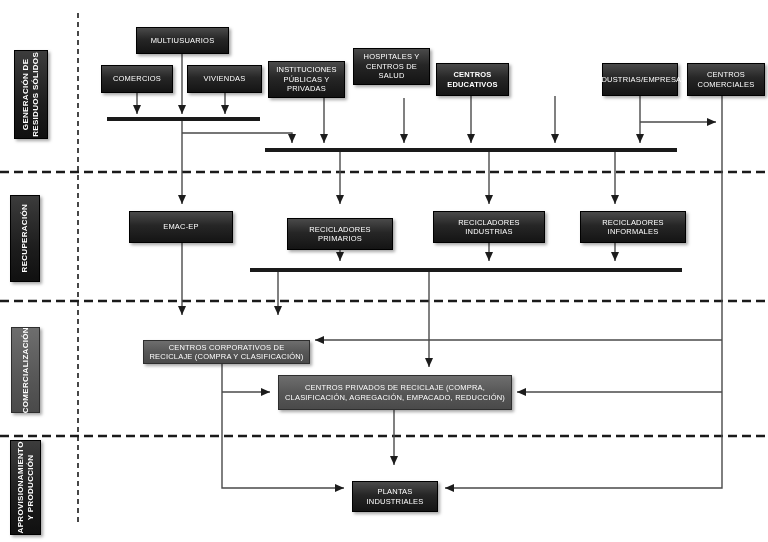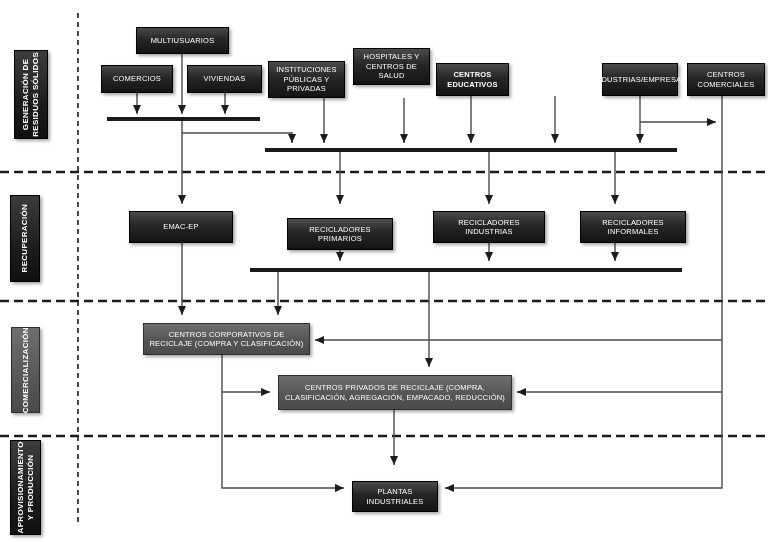--- a/index.html
+++ b/index.html
@@ -114,18 +114,18 @@
   <div class="node" style="left:353px;top:48px;width:77px;height:37px;">HOSPITALES Y CENTROS DE SALUD</div>
   <div class="node" style="left:436px;top:63px;width:73px;height:33px;font-weight:bold;">CENTROS EDUCATIVOS</div>
   <div class="node" style="left:602px;top:63px;width:76px;height:33px;">INDUSTRIAS/EMPRESAS</div>
   <div class="node" style="left:687px;top:63px;width:78px;height:33px;">CENTROS COMERCIALES</div>
 
   <div class="node" style="left:129px;top:211px;width:104px;height:32px;">EMAC-EP</div>
   <div class="node" style="left:287px;top:218px;width:106px;height:32px;">RECICLADORES PRIMARIOS</div>
   <div class="node" style="left:433px;top:211px;width:112px;height:32px;">RECICLADORES INDUSTRIAS</div>
   <div class="node" style="left:580px;top:211px;width:106px;height:32px;">RECICLADORES INFORMALES</div>
 
-  <div class="node gray" style="left:143px;top:323px;width:167px;height:32px;">CENTROS CORPORATIVOS DE RECICLAJE (COMPRA Y CLASIFICACIÓN)</div>
+  <div class="node gray" style="left:143px;top:340px;width:167px;height:24px;">CENTROS CORPORATIVOS DE RECICLAJE (COMPRA Y CLASIFICACIÓN)</div>
   <div class="node gray" style="left:278px;top:375px;width:234px;height:35px;">CENTROS PRIVADOS DE RECICLAJE (COMPRA, CLASIFICACIÓN, AGREGACIÓN, EMPACADO, REDUCCIÓN)</div>
 
   <div class="node" style="left:352px;top:473px;width:86px;height:31px;margin-top:8px;">PLANTAS INDUSTRIALES</div>
 
 </div>
 
 </body></html>

